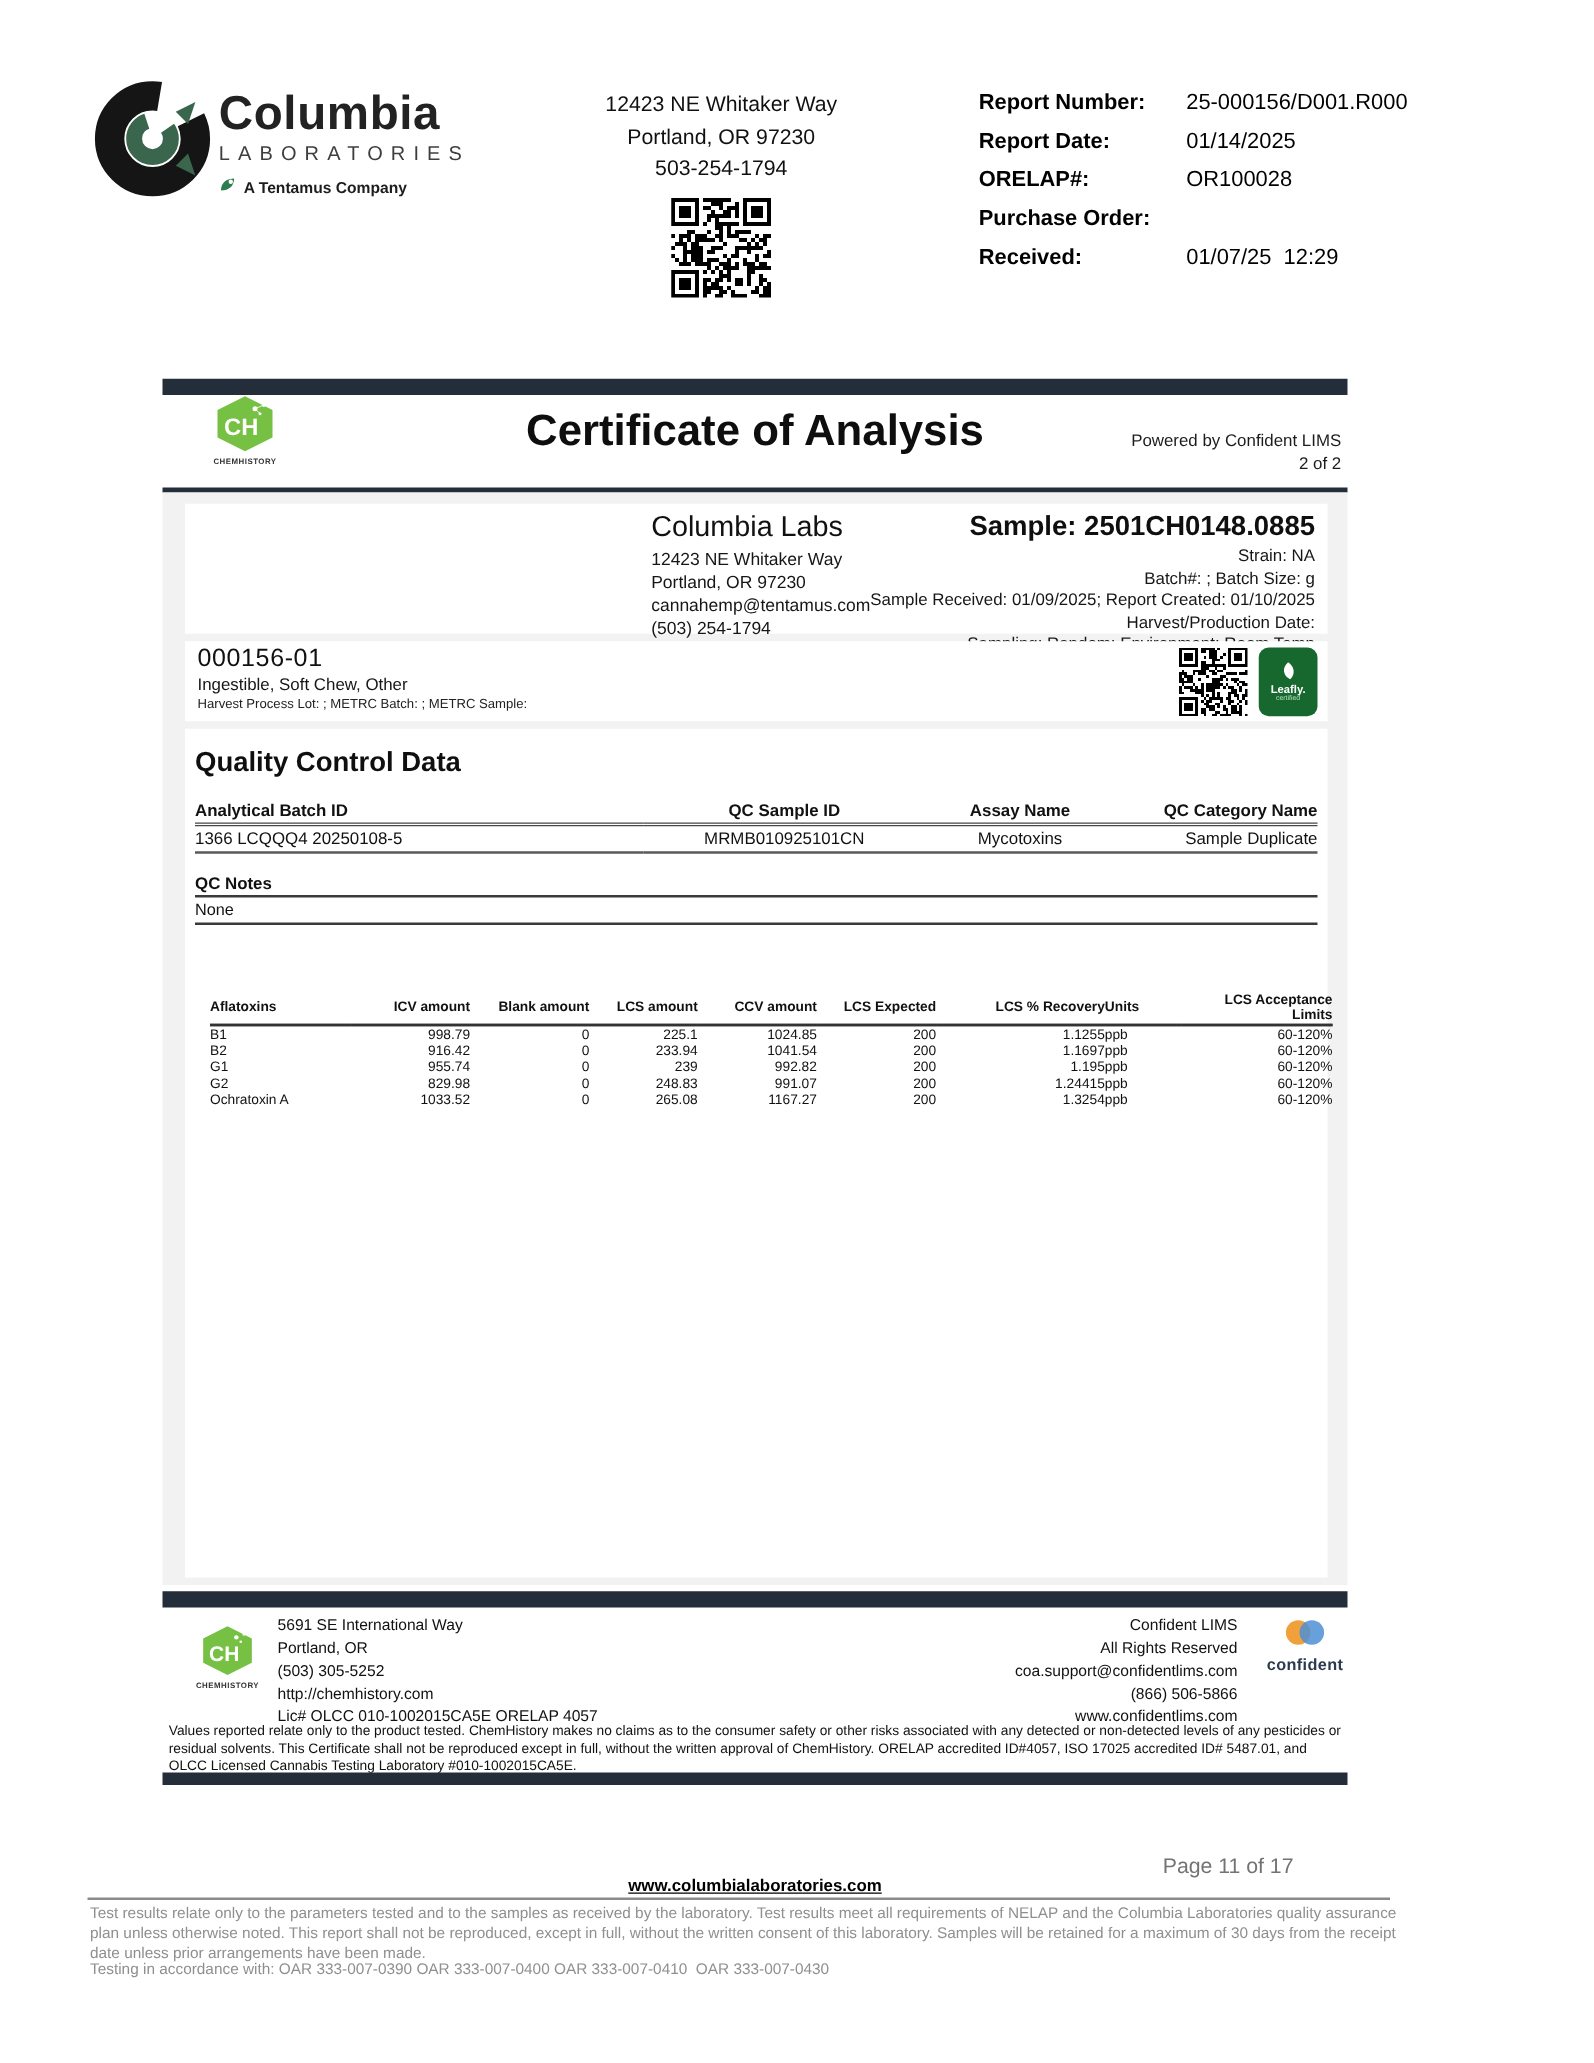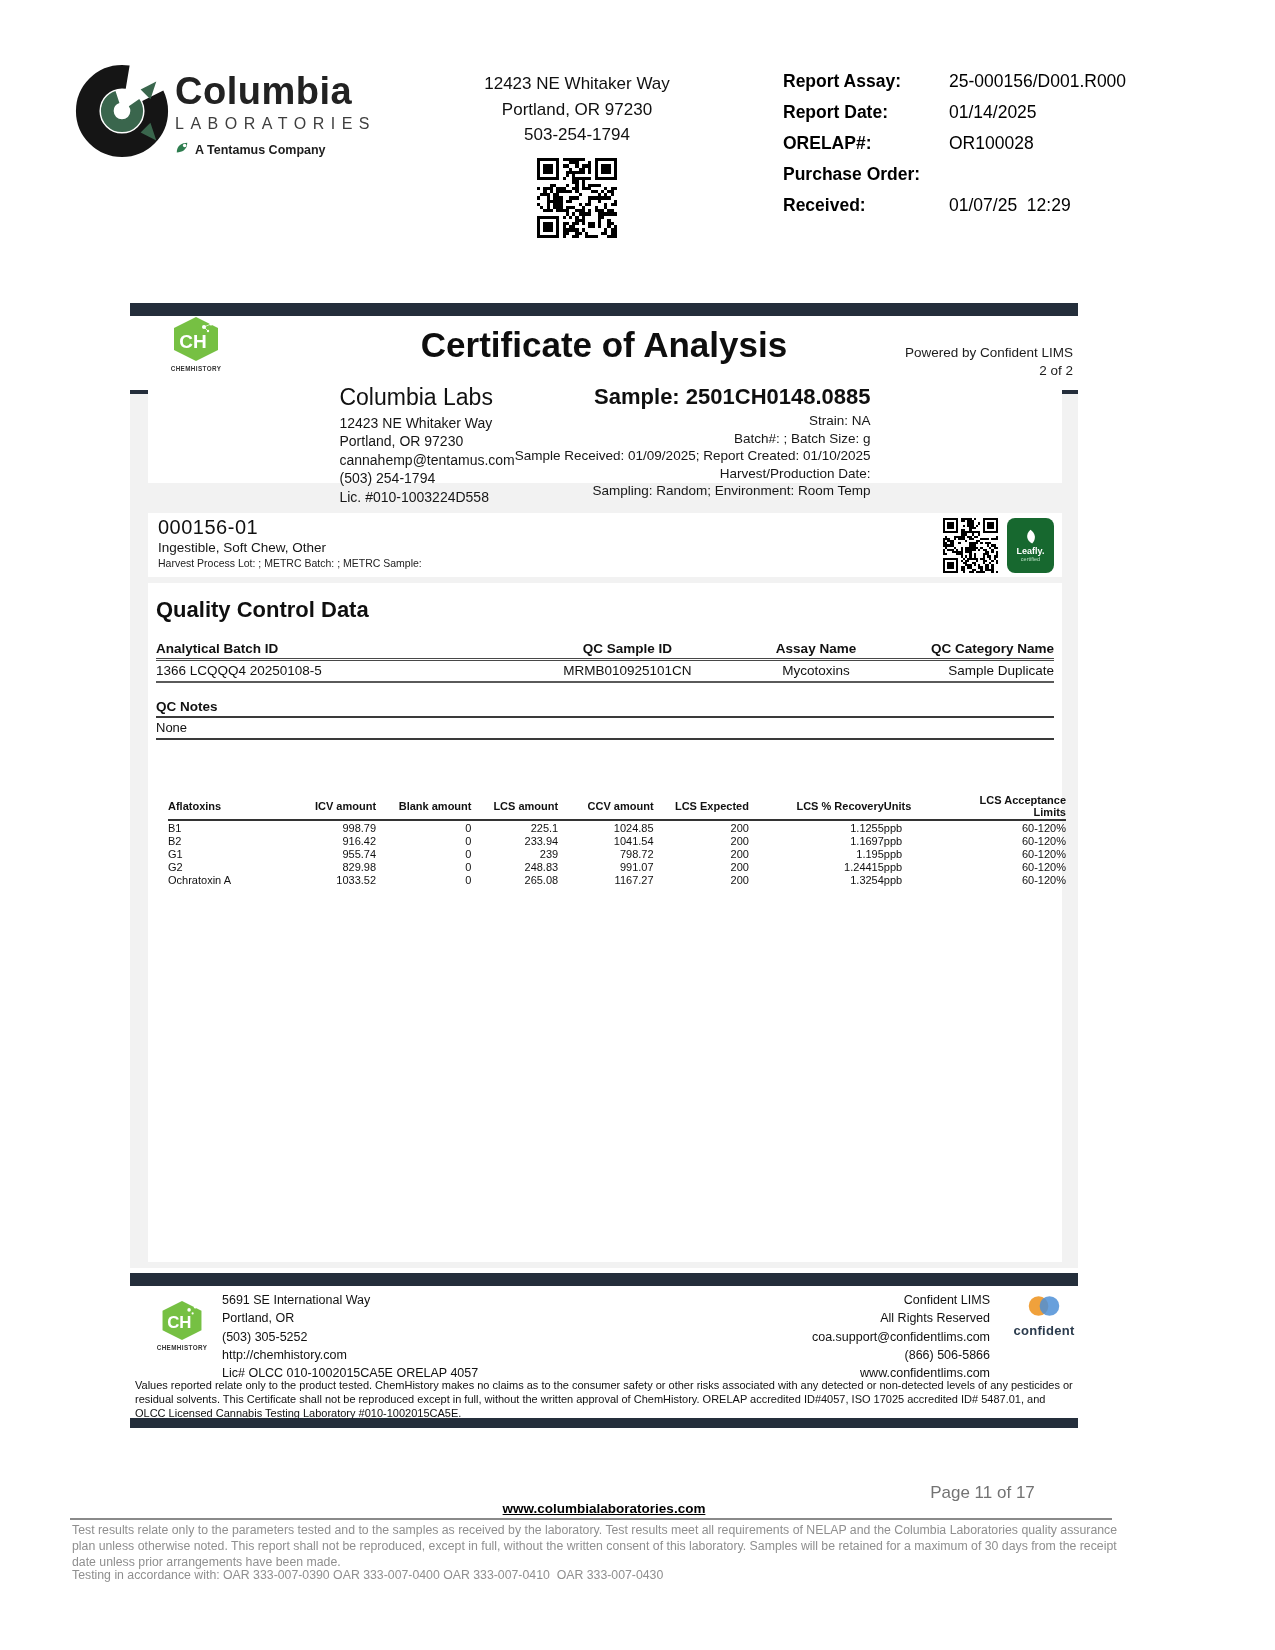--- a/index.html
+++ b/index.html
@@ -35,21 +35,21 @@
   
   .ch-logo{width:60px;text-align:center;line-height:1;}
   #ch-cert{left:166px;top:316px;}
   .ch-label{font-size:6.3px;font-weight:700;letter-spacing:.4px;color:#333;margin-top:1px;}
   .cert-title{left:130px;top:325px;width:948px;text-align:center;font-size:35px;font-weight:700;color:#0e0e0e;}
   .cert-right{left:790px;top:344px;width:283px;text-align:right;font-size:13.5px;color:#1c1c1c;line-height:1.35;}
 
   
   .gray-bg{left:130px;top:394px;width:948px;height:874px;background:#f2f2f2;}
   .panel{position:absolute;background:#fff;left:148px;width:914px;box-sizing:border-box;}
-  #panel-client{top:379px;height:104px;display:flex;justify-content:center;padding:5px 10px;}
+  #panel-client{top:403px;height:104px;display:flex;justify-content:flex-end;padding:5px 10px;}
   .client-name{font-size:23px;color:#111;margin-bottom:3px;}
   .client-lines{font-size:14px;line-height:1.32;color:#161616;}
   .sample-block{text-align:right;}
   .sample-title{font-size:22px;font-weight:700;color:#0f0f0f;margin-bottom:2px;}
   .sample-lines{font-size:13.5px;line-height:1.3;color:#161616;}
 
   #panel-item{top:513px;height:64px;padding:3px 10px;}
   .item-id{font-size:20px;color:#111;letter-spacing:.5px;}
   .item-desc{font-size:13.5px;margin-top:1px;color:#161616;}
   .item-metrc{font-size:10.5px;margin-top:2px;color:#222;}
@@ -346,21 +346,21 @@
         <rect x="76" y="4" width="20" height="20" fill="#fff"></rect>
         <rect x="80" y="8" width="12" height="12" fill="#000"></rect>
         <rect x="0" y="72" width="28" height="28"></rect>
         <rect x="4" y="76" width="20" height="20" fill="#fff"></rect>
         <rect x="8" y="80" width="12" height="12" fill="#000"></rect>
       </svg></div>
 </div>
 
 <div class="abs report">
     <div class="kv-row">
-      <span class="kv-label">Report Assay:</span>
+      <span class="kv-label">Report Number:</span>
       <span class="kv-value">25-000156/D001.R000</span>
     </div>
     <div class="kv-row">
       <span class="kv-label">Report Date:</span>
       <span class="kv-value">01/14/2025</span>
     </div>
     <div class="kv-row">
       <span class="kv-label">ORELAP#:</span>
       <span class="kv-value">OR100028</span>
     </div>
@@ -722,21 +722,21 @@
           <td style="text-align: right;">200</td>
           <td style="text-align: right;">1.1697</td>
           <td style="text-align: left;">ppb</td>
           <td style="text-align: right;">60-120%</td>
         </tr>
         <tr>
           <td style="text-align: left;">G1</td>
           <td style="text-align: right;">955.74</td>
           <td style="text-align: right;">0</td>
           <td style="text-align: right;">239</td>
-          <td style="text-align: right;">798.72</td>
+          <td style="text-align: right;">992.82</td>
           <td style="text-align: right;">200</td>
           <td style="text-align: right; padding-left: 20px;">1.195</td>
           <td style="text-align: left;">ppb</td>
           <td style="text-align: right;">60-120%</td>
         </tr>
         <tr>
           <td style="text-align: left;">G2</td>
           <td style="text-align: right;">829.98</td>
           <td style="text-align: right;">0</td>
           <td style="text-align: right;">248.83</td>

